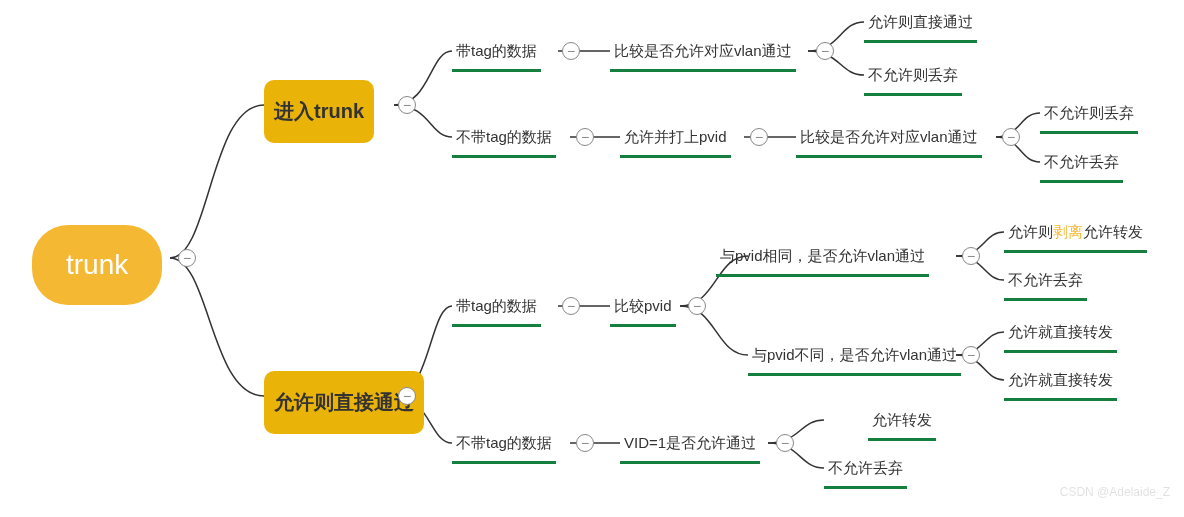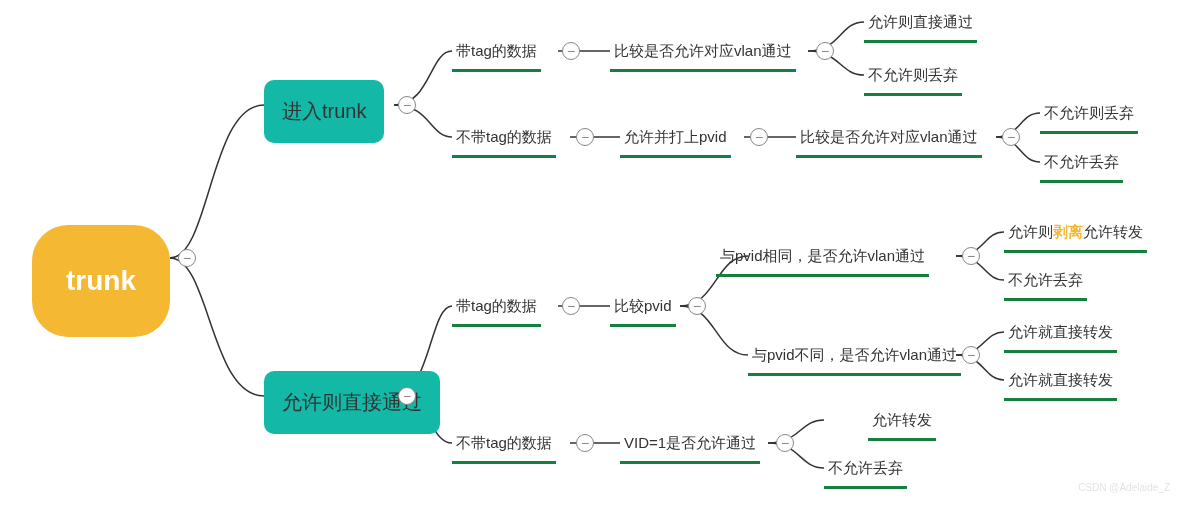--- a/index.html
+++ b/index.html
@@ -1,27 +1,27 @@
 <!DOCTYPE html>
 <html><head>
 <meta charset="utf-8">
 <style>
 *{margin:0;padding:0;box-sizing:border-box}
 body{font-family:"Microsoft YaHei",Arial,sans-serif;background:#fff;width:1184px;height:517px;position:relative;overflow:hidden}
 svg.connectors{position:absolute;top:0;left:0;width:1184px;height:517px;pointer-events:none}
 svg.connectors path{fill:none;stroke:#333;stroke-width:1.5}
 .node{position:absolute;display:flex;align-items:center}
-.root{background:#f5b833;color:#fff;font-size:28px;font-weight:700;padding:40px 34px;border-radius:36px;left:32px;top:225px}
-.branch{background:#14b8a6;color:#333;font-size:20px;font-weight:400;padding:18px 18px;border-radius:10px}
+.root{background:#f5b833;color:#fff;font-size:28px;font-weight:400;padding:24px 34px;border-radius:36px;left:32px;top:225px}
+.branch{background:#eab308;color:#333;font-size:20px;font-weight:700;padding:18px 10px;border-radius:10px}
 .b1{left:264px;top:80px}
 .b2{left:264px;top:371px}
 .leaf{font-size:15px;color:#333;border-bottom:3px solid #15803d;padding:6px 4px 8px 4px;white-space:nowrap}
-.leaf .hl{color:#f5b833;font-weight:700}
+.leaf .hl{color:#f5b833;font-weight:400}
 .collapse{width:18px;height:18px;border:1.5px solid #888;border-radius:50%;display:flex;align-items:center;justify-content:center;font-size:14px;color:#888;background:#fff;position:absolute;cursor:pointer;line-height:1}
-.watermark{position:absolute;right:14px;bottom:24px;color:rgba(0,0,0,0.12);font-size:10px}
+.watermark{position:absolute;right:14px;bottom:18px;color:rgba(0,0,0,0.12);font-size:12px}
 </style>
 </head>
 <body>
 
 <svg class="connectors">
 
 <path d="M170 258 C210 258 210 105 264 105"></path>
 <path d="M170 258 C210 258 210 396 264 396"></path>
 
 <path d="M394 105 C430 105 430 51 452 51"></path>

